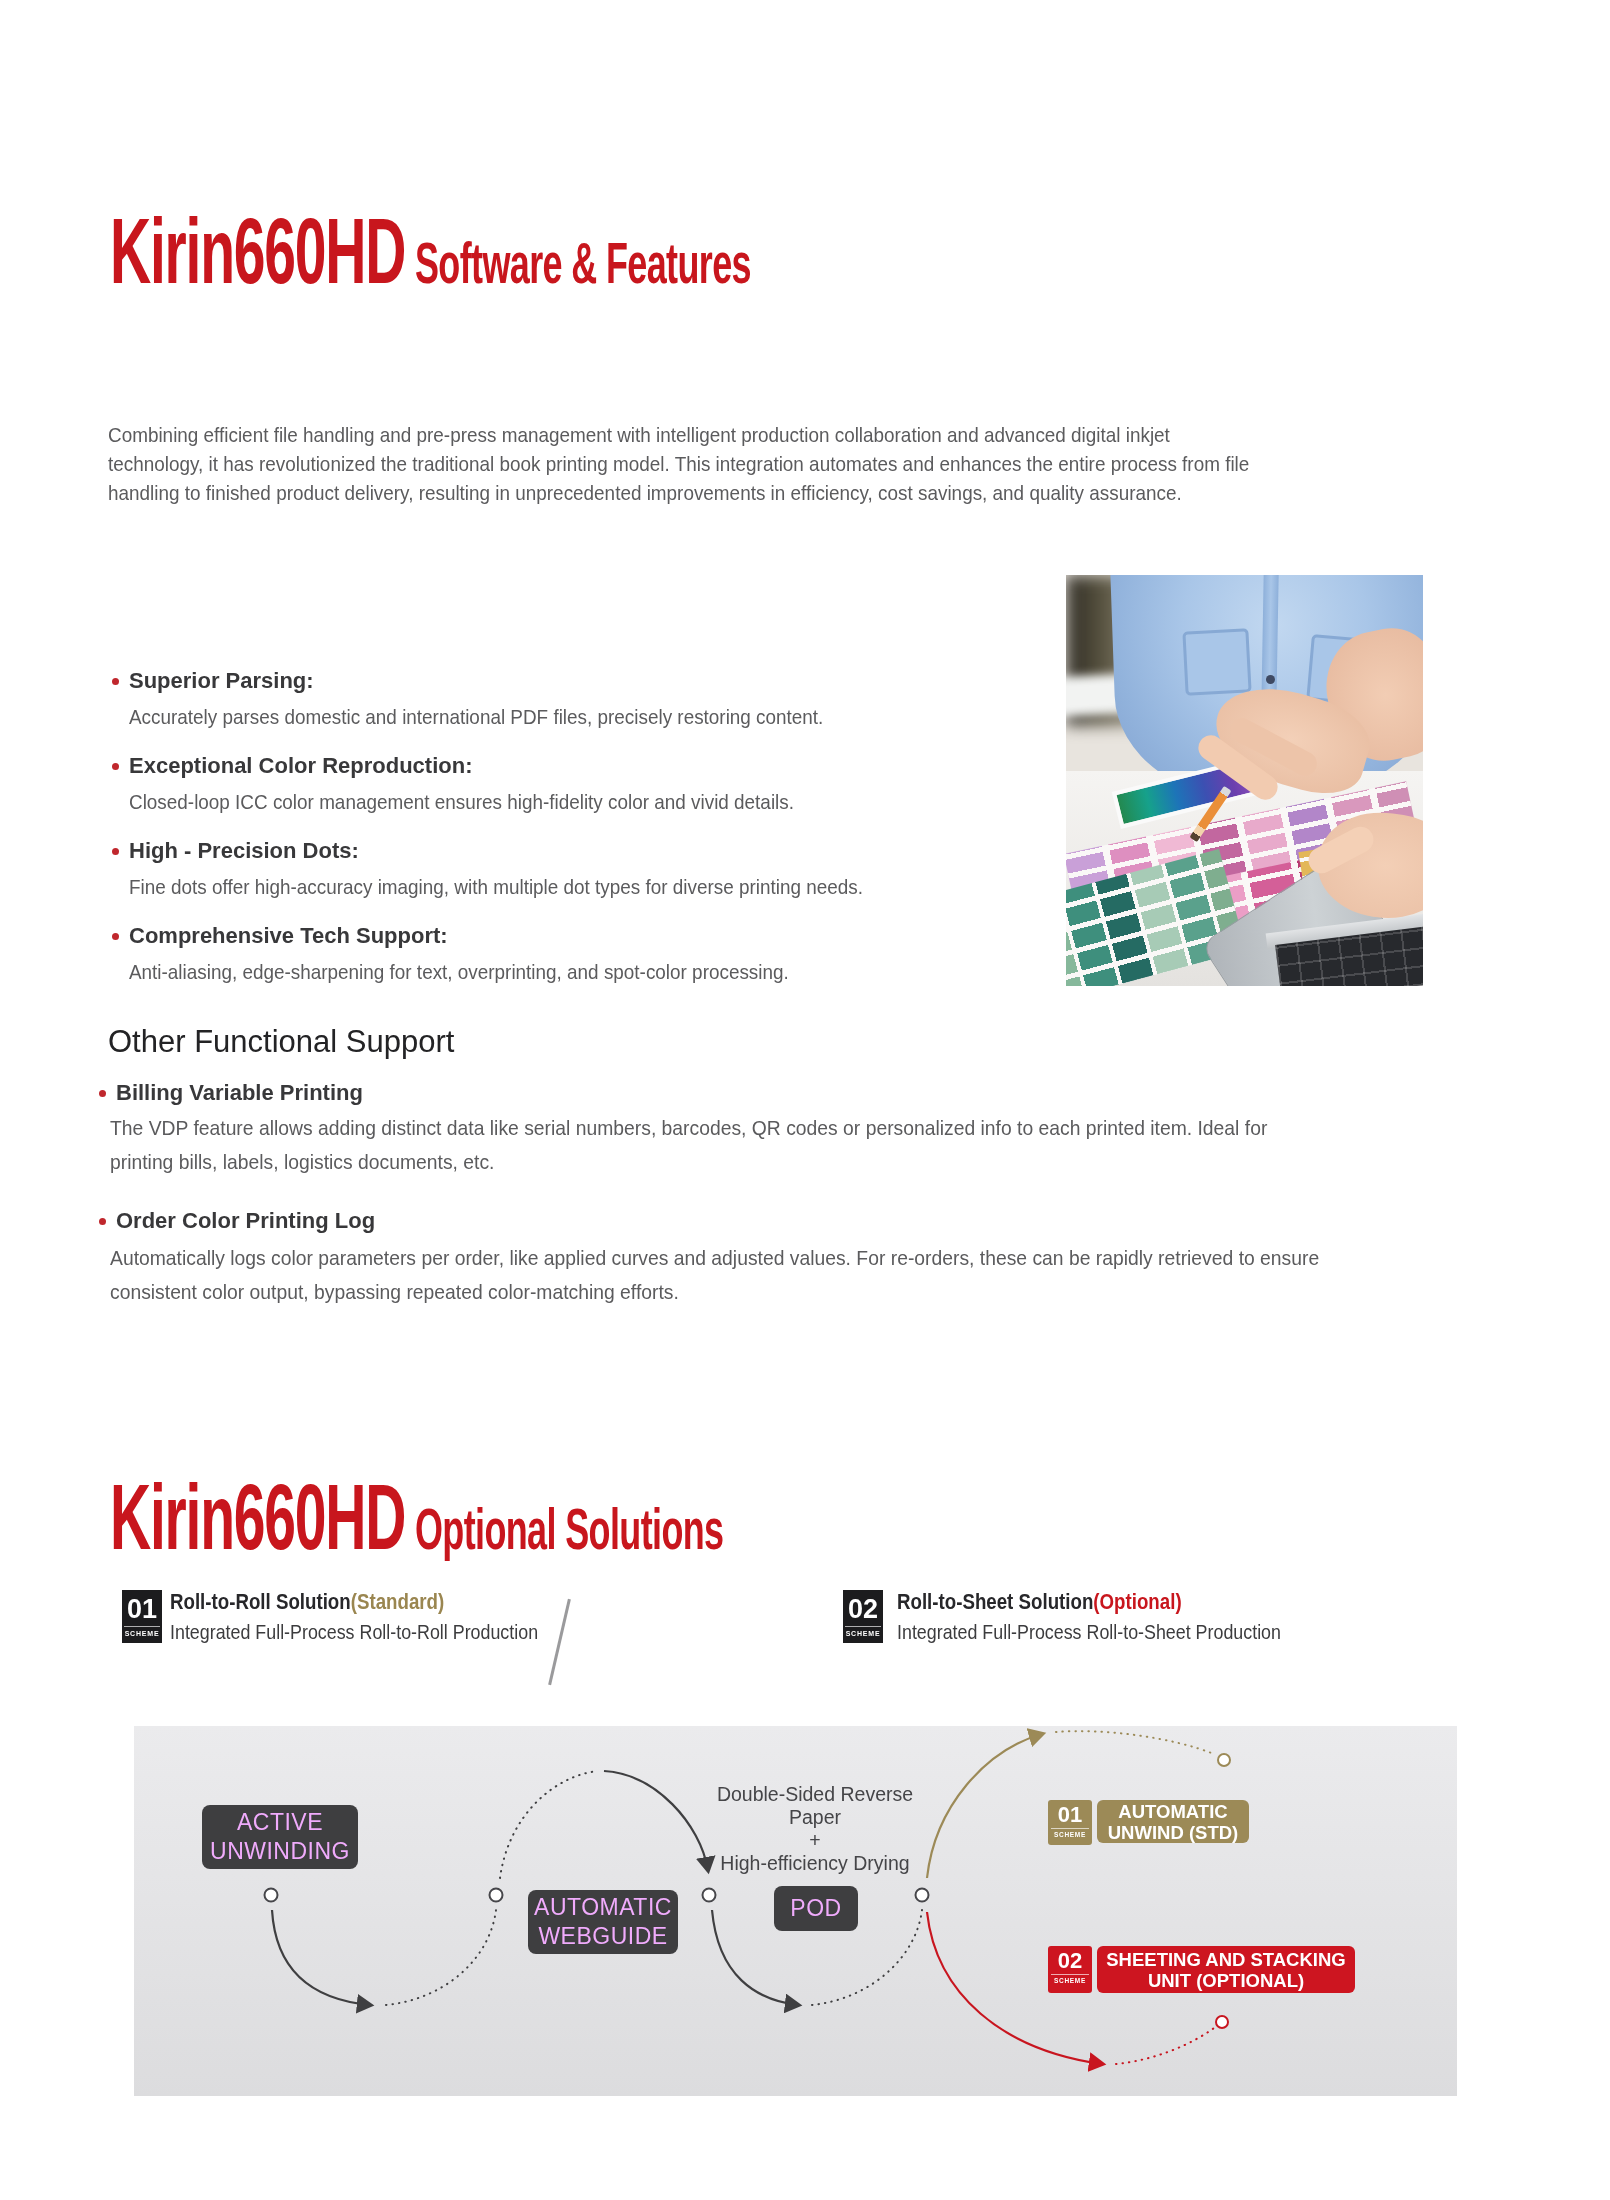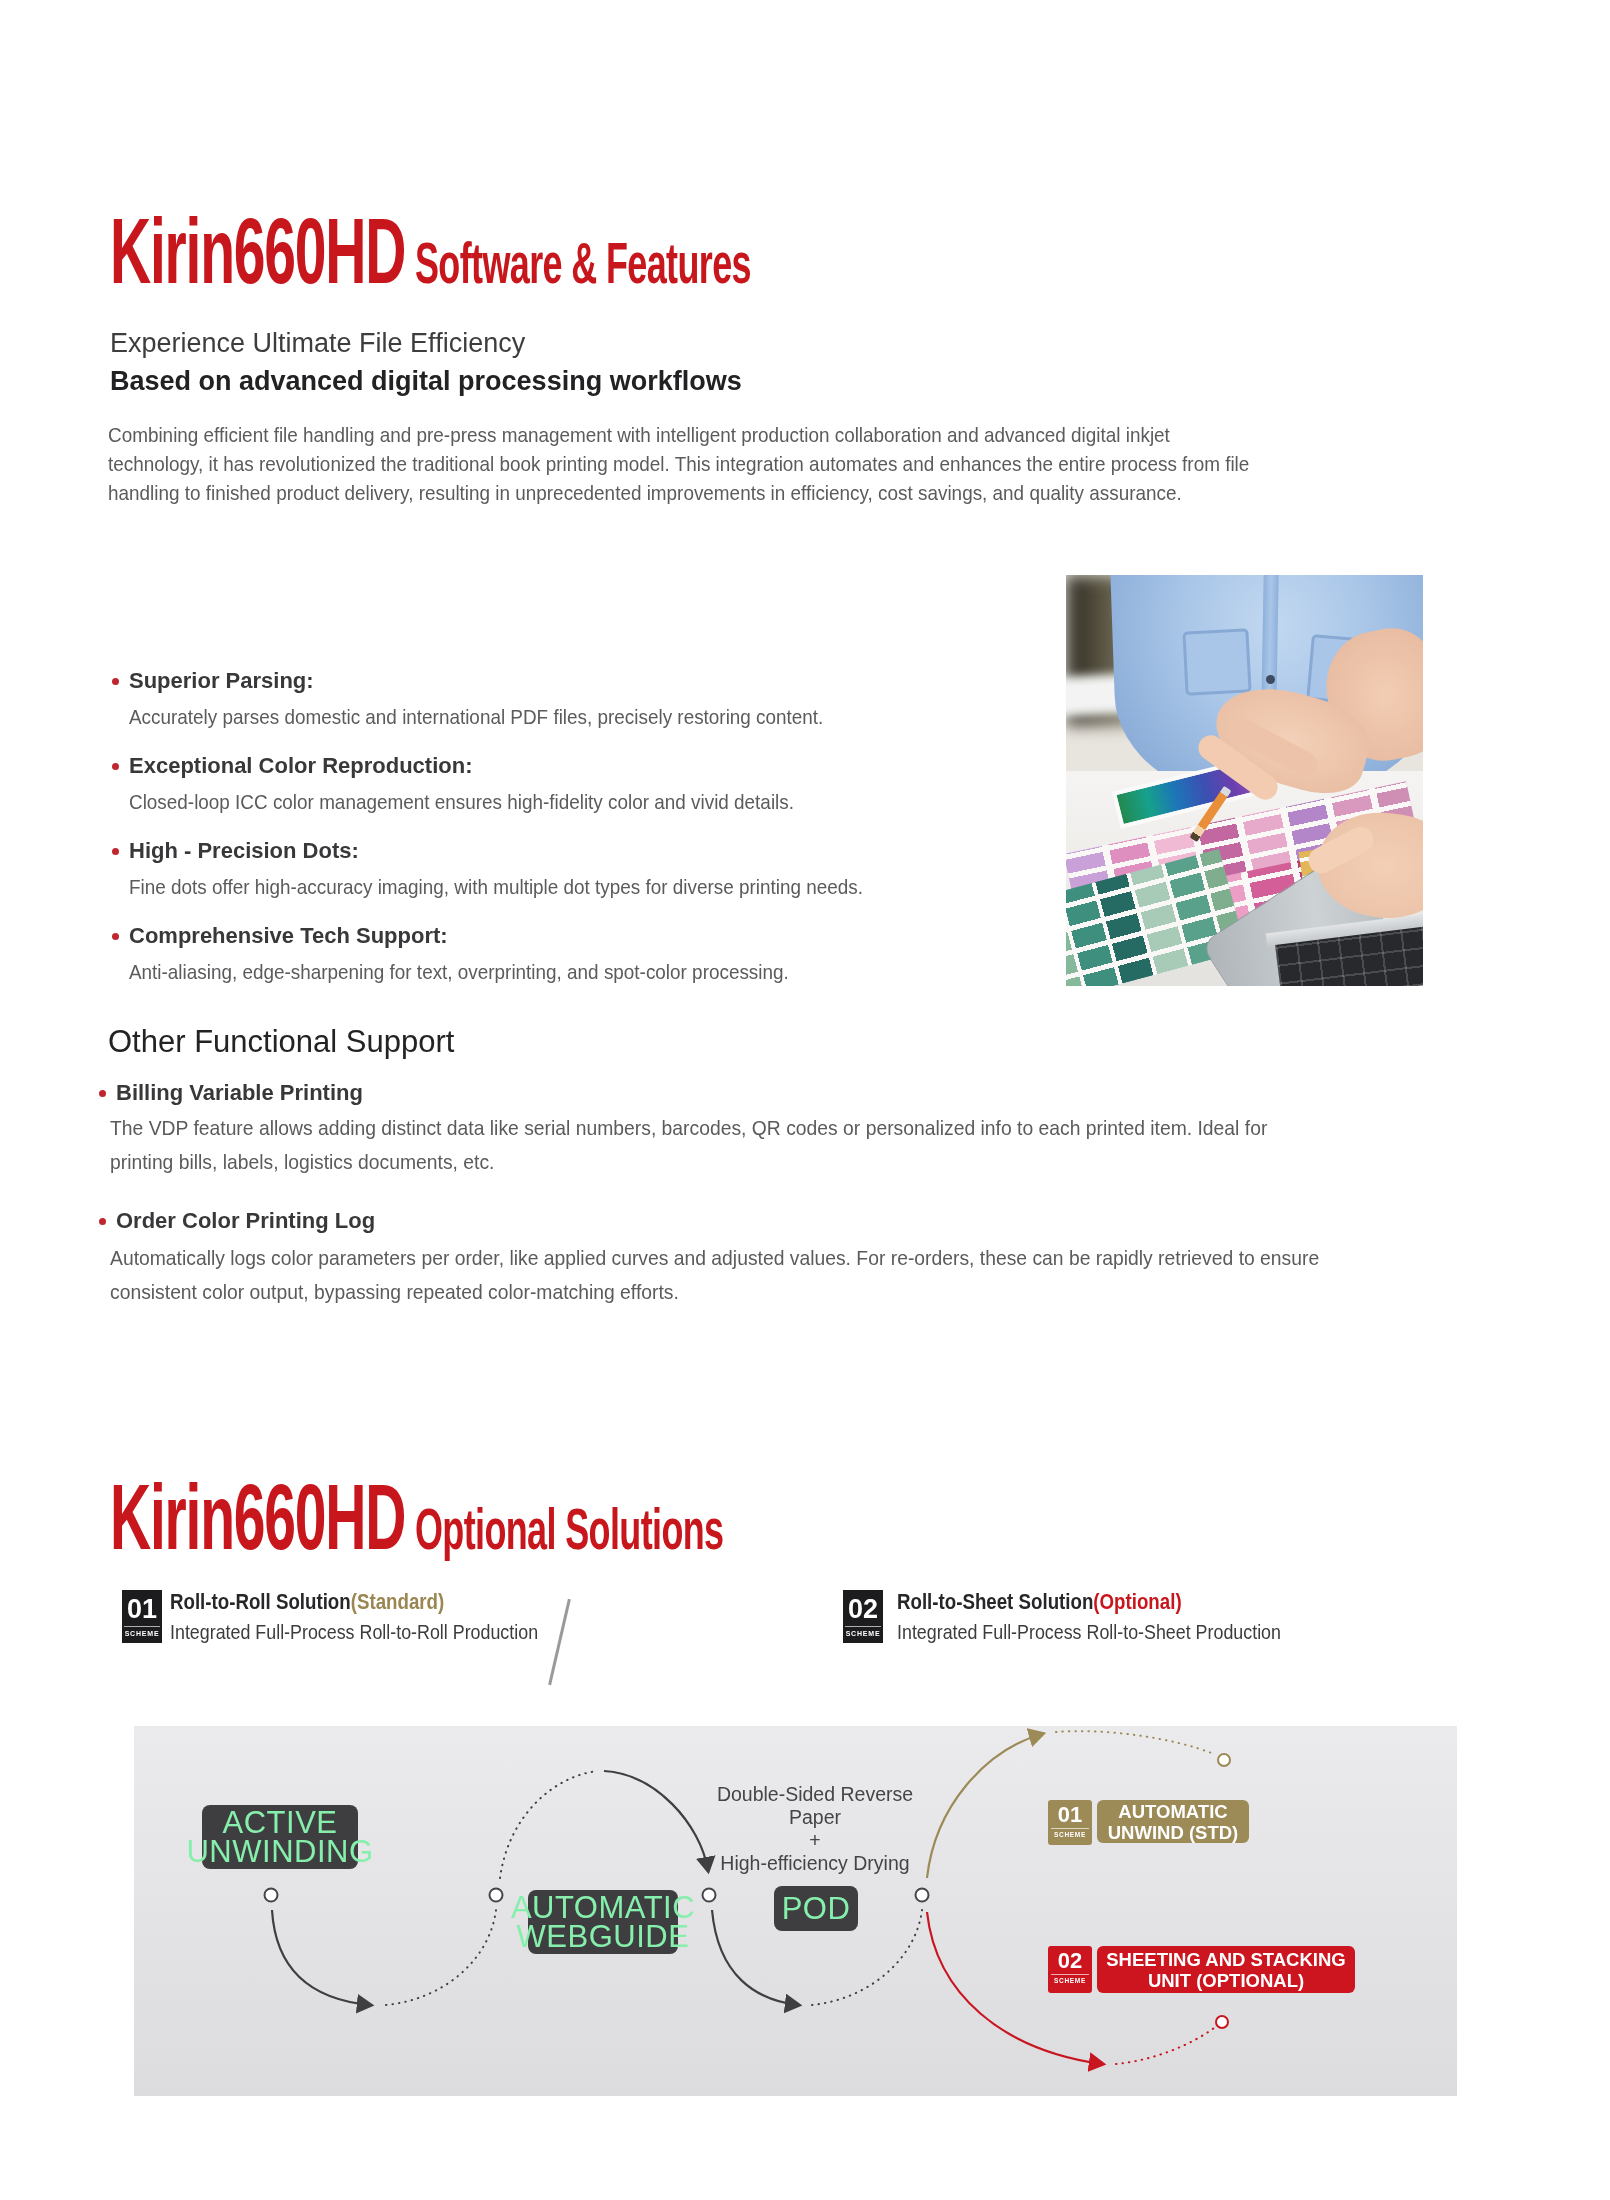--- a/index.html
+++ b/index.html
@@ -93,23 +93,23 @@
   .scheme-text{position:absolute;transform:scaleX(0.85);transform-origin:0 0;white-space:nowrap;line-height:28px;}
   .scheme-name{font-size:22px;font-weight:bold;color:#27272a;}
   .tag-gold{color:#9a8650;}
   .tag-red{color:#c8161d;}
   .scheme-sub{font-size:21px;color:#3c3c3e;}
   .slash{position:absolute;left:558px;top:1550px;width:3px;height:88px;background:#9a9a9c;transform:rotate(13deg);}
 
   
   .panel{position:absolute;left:134px;top:1678px;width:1323px;height:370px;
          background:linear-gradient(180deg,#ebebed,#dcdcde);}
-  .panel .station{position:absolute;background:#3e3e40;color:#86efac;border-radius:8px;
+  .panel .station{position:absolute;background:#3e3e40;color:#f0abfc;border-radius:8px;
          display:flex;align-items:center;justify-content:center;text-align:center;
-         font-size:31px;line-height:29px;letter-spacing:.5px;}
+         font-size:23px;line-height:29px;letter-spacing:.5px;}
   .st-unwind{left:68px;top:79px;width:156px;height:64px;}
   .st-webguide{left:394px;top:164px;width:150px;height:64px;}
   .st-pod{left:640px;top:160px;width:84px;height:45px;font-size:27px;letter-spacing:1px;}
   .note{position:absolute;left:556px;top:57px;width:250px;text-align:center;
         font-size:19.5px;line-height:23px;color:#454548;}
   .dbadge{position:absolute;width:44px;height:45px;color:#fff;text-align:center;border-radius:3px;}
   .dbadge .num{font-size:22px;font-weight:bold;line-height:27px;margin-top:1px;}
   .dbadge .lbl{font-size:6.5px;font-weight:bold;letter-spacing:.7px;line-height:9px;border-top:1px solid rgba(255,255,255,.65);margin:0 3px;padding-top:1px;}
   .gold-bg{background:#9c8a57;}
   .red-bg{background:#cd1520;}
@@ -123,24 +123,20 @@
 </style>
 </head>
 <body>
 
 <div class="page">
 
   <h1 class="h1" style="left:110px;top:136px;">
     <span class="brand">Kirin660HD</span><span class="rest">Software &amp; Features</span>
   </h1>
 
-  <div class="two-line" style="left:110px;top:276px;">
-    <div class="hl-light">Experience Ultimate File Efficiency</div>
-    <div class="hl-bold">Based on advanced digital processing workflows</div>
-  </div>
 
   <div class="intro body-text">Combining efficient file handling and pre-press management with intelligent production collaboration and advanced digital inkjet
 technology, it has revolutionized the traditional book printing model. This integration automates and enhances the entire process from file
 handling to finished product delivery, resulting in unprecedented improvements in efficiency, cost savings, and quality assurance.</div>
 
 
   <div class="rip-list">
     <div class="b-item">
       <div class="b-head">
         <span class="dot"></span>

